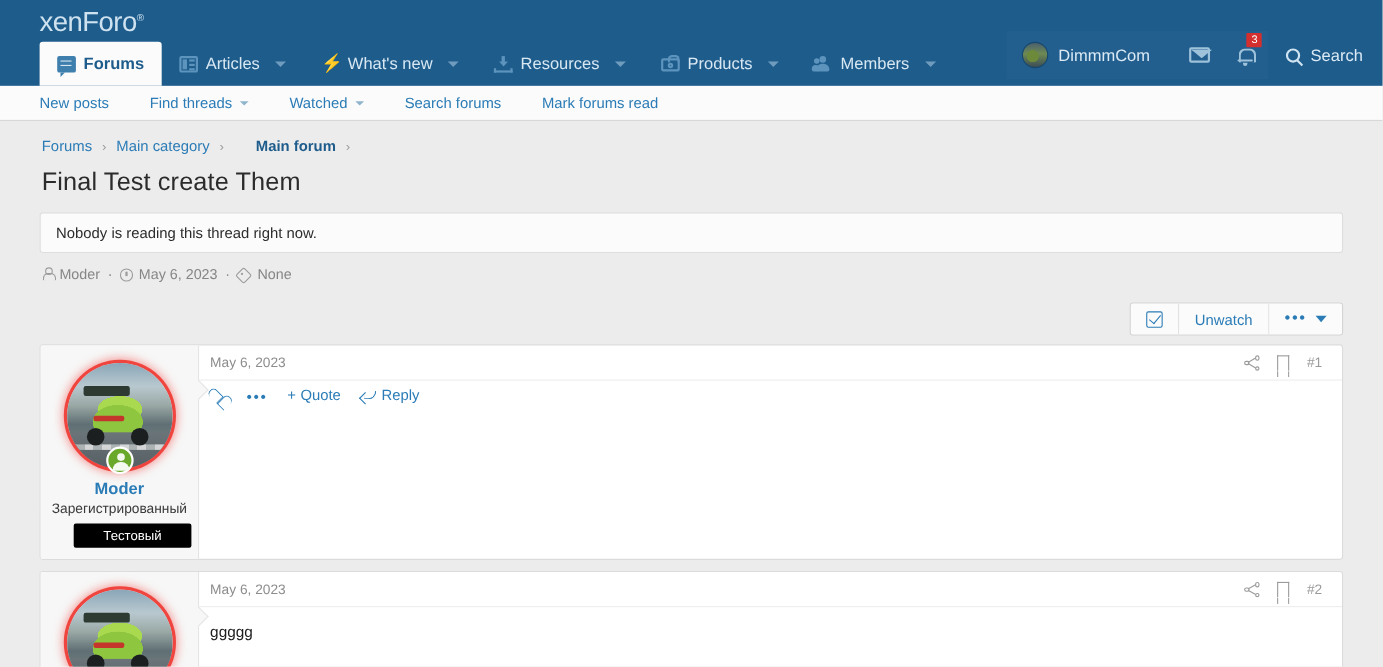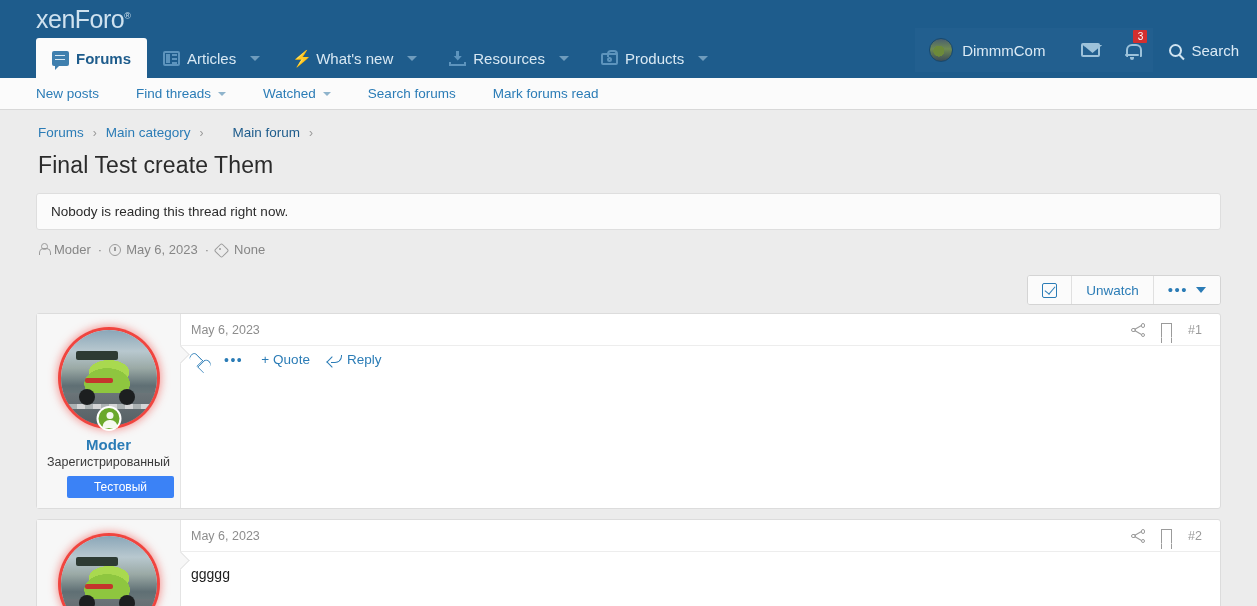--- a/index.html
+++ b/index.html
@@ -86,21 +86,21 @@
     background:#fbfbfb; height:32px; display:flex; align-items:center; gap:15px;
     padding-left:36px; border-bottom:1px solid #d8d8d8;
   }
   .subnav a { color:#2b7cb6; font-size:13.5px; margin-right:22px; text-decoration:none; display:flex; align-items:center; cursor:pointer; }
   .subcaret { width:0;height:0;border-left:4px solid transparent;border-right:4px solid transparent;border-top:4px solid #8fb4cc; margin-left:7px; }
 
   
   .page { padding:0 36px; }
   .crumbs { display:flex; align-items:center; padding:15px 0 6px 2px; font-size:13.5px; }
   .crumbs a { color:#2b7cb6; text-decoration:none; cursor:pointer; }
-  .crumbs a.cur { color:#1e5c8c; font-weight:normal;padding-left:20px; }
+  .crumbs a.cur { color:#1e5c8c; font-weight:bold;padding-left:20px; }
   .sep { color:#9a9a9a; margin:0 9px; font-size:12px; }
 
   .title { font-size:23px; font-weight:400; color:#2b2b2b; margin:6px 0 14px 2px; letter-spacing:0.1px; }
 
   .notice {
     background:#fbfbfb; border:1px solid #dedede; border-radius:3px;
     padding:10px 14px; font-size:13.5px; color:#2b2b2b; margin-bottom:12px;
   }
 
   .meta { display:flex; align-items:center; color:#868686; font-size:13px; padding-left:2px; }
@@ -150,21 +150,21 @@
   .av .wheel1 { left:19%; } .av .wheel2 { left:61%; }
   .av .light { position:absolute; left:25%; top:50%; width:30%; height:5%; background:#c4362c; border-radius:2px; }
   .status {
     position:absolute; left:50%; bottom:-5px; transform:translateX(-50%);
     width:25px;height:25px;border-radius:50%;background:#6aa82b;border:2px solid #ffffff;
   }
   .status:before{content:"";position:absolute;left:8px;top:4px;width:7px;height:7px;border-radius:50%;background:#f4f9ef;}
   .status:after{content:"";position:absolute;left:4px;top:12px;width:15px;height:8px;border-radius:7px 7px 0 0;background:#f4f9ef;}
   .uname-big { color:#2b7cb6; font-weight:bold; font-size:15px; margin:10px 0 2px; cursor:pointer; }
   .utitle { font-size:12.5px; color:#3a3a3a; margin-bottom:7px; }
-  .ubanner { background:#3b82f6; color:#ffffff; font-size:12px; padding:4px 0; border-radius:2px;margin-left:24px; }
+  .ubanner { background:#000000; color:#ffffff; font-size:12px; padding:4px 0; border-radius:2px;margin-left:24px; }
 
   .postmain { flex:1; min-width:0; display:flex; flex-direction:column; }
   .post-head { display:flex; align-items:center; justify-content:space-between; padding:9px 18px 8px 10px; border-bottom:1px solid #ededed; }
   .post-date { color:#8d8d8d; font-size:12.5px; cursor:pointer; }
   .post-head-right { display:flex; align-items:center; gap:16px; }
   .share { width:14px;height:14px;position:relative; cursor:pointer; }
   .share i { position:absolute; width:4.5px;height:4.5px;border:1.3px solid #9b9b9b;border-radius:50%; }
   .share i:nth-child(1){right:0;top:0;} .share i:nth-child(2){right:0;bottom:0;} .share i:nth-child(3){left:0;top:4.5px;}
   .share b { position:absolute; background:#9b9b9b; height:1.2px; width:8px; }
   .share b:nth-child(4){left:3px;top:4px;transform:rotate(-30deg);}
@@ -229,20 +229,30 @@
           <i></i>
         </span>
       <span>Resources</span>
       <span class="caret"></span>
     </div>
     <div class="tab">
       <span class="navicon ic-bag">
           <i></i>
         </span>
       <span>Products</span>
+      <span class="caret"></span>
+    </div>
+    <div class="tab">
+      <span class="navicon ic-members">
+          <i></i>
+          <i></i>
+          <i></i>
+          <i></i>
+        </span>
+      <span>Members</span>
       <span class="caret"></span>
     </div>
   </div>
 
   <div class="userbar">
     <div class="userblock">
       <span class="avatar-sm"></span>
       <span class="uname">DimmmCom</span>
       <span class="icon-btn">
         <span class="env"></span>

